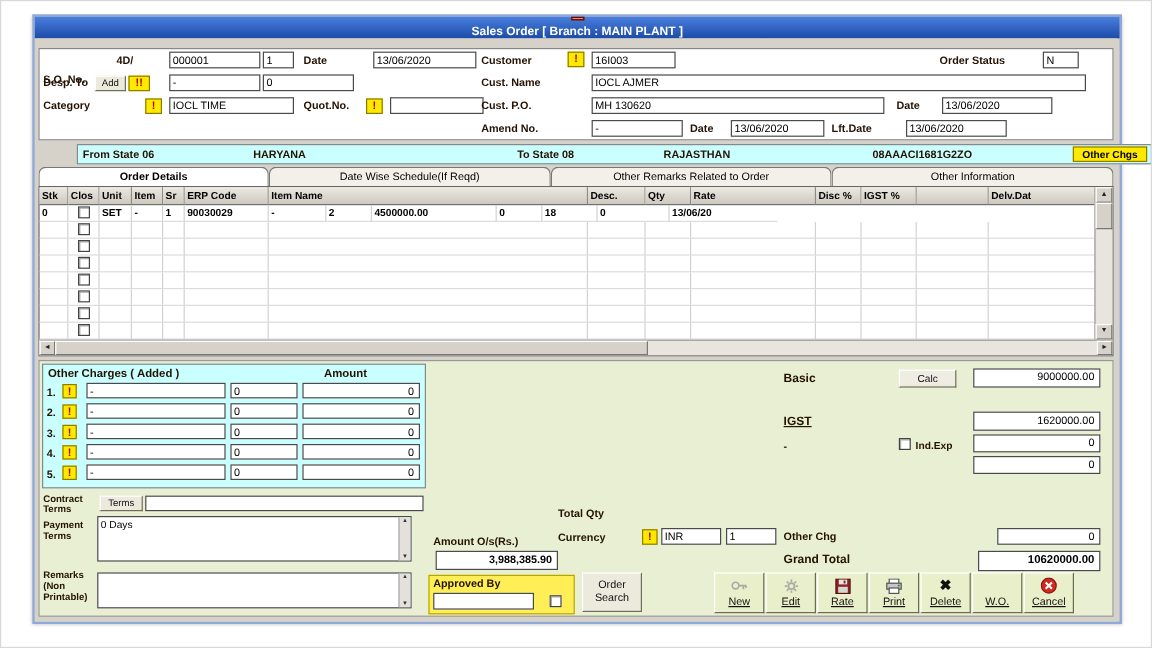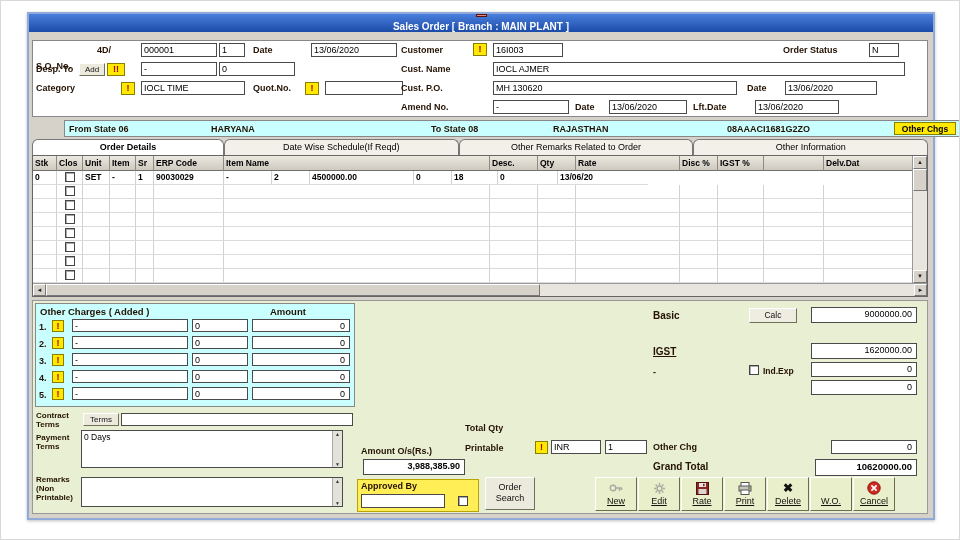--- a/index.html
+++ b/index.html
@@ -336,21 +336,21 @@
         <span class="l" style="left:3px;top:174px;width:46px;white-space:normal;font-size:8px;line-height:9px">Remarks (Non Printable)</span>
         <div class="ta" style="left:48px;top:176px;width:262px;height:30px">
           <span></span>
           <div class="tascroll">
               <span>▲</span>
               <span>▼</span>
             </div>
         </div>
 
         <span class="l" style="left:432px;top:122px">Total Qty</span>
-        <span class="l" style="left:432px;top:142px">Printable</span>
+        <span class="l" style="left:432px;top:142px">Currency</span>
         <div class="ex" style="left:502px;top:140px;width:13px">!</div>
         <div class="in" style="left:518px;top:139px;width:50px">INR</div>
         <div class="in" style="left:572px;top:139px;width:42px">1</div>
 
         <span class="l" style="left:328px;top:145px">Amount O/s(Rs.)</span>
         <div class="vbox" style="left:330px;top:158px;width:102px;height:16px;font-weight:bold">3,988,385.90</div>
 
         <div class="abs" style="left:324px;top:178px;width:122px;height:33px;background:#ffee55;border:1px solid #b8a300;box-sizing:border-box">
           <span class="l" style="left:3px;top:1px">Approved By</span>
           <div class="in" style="left:3px;top:14px;width:84px"></div>

